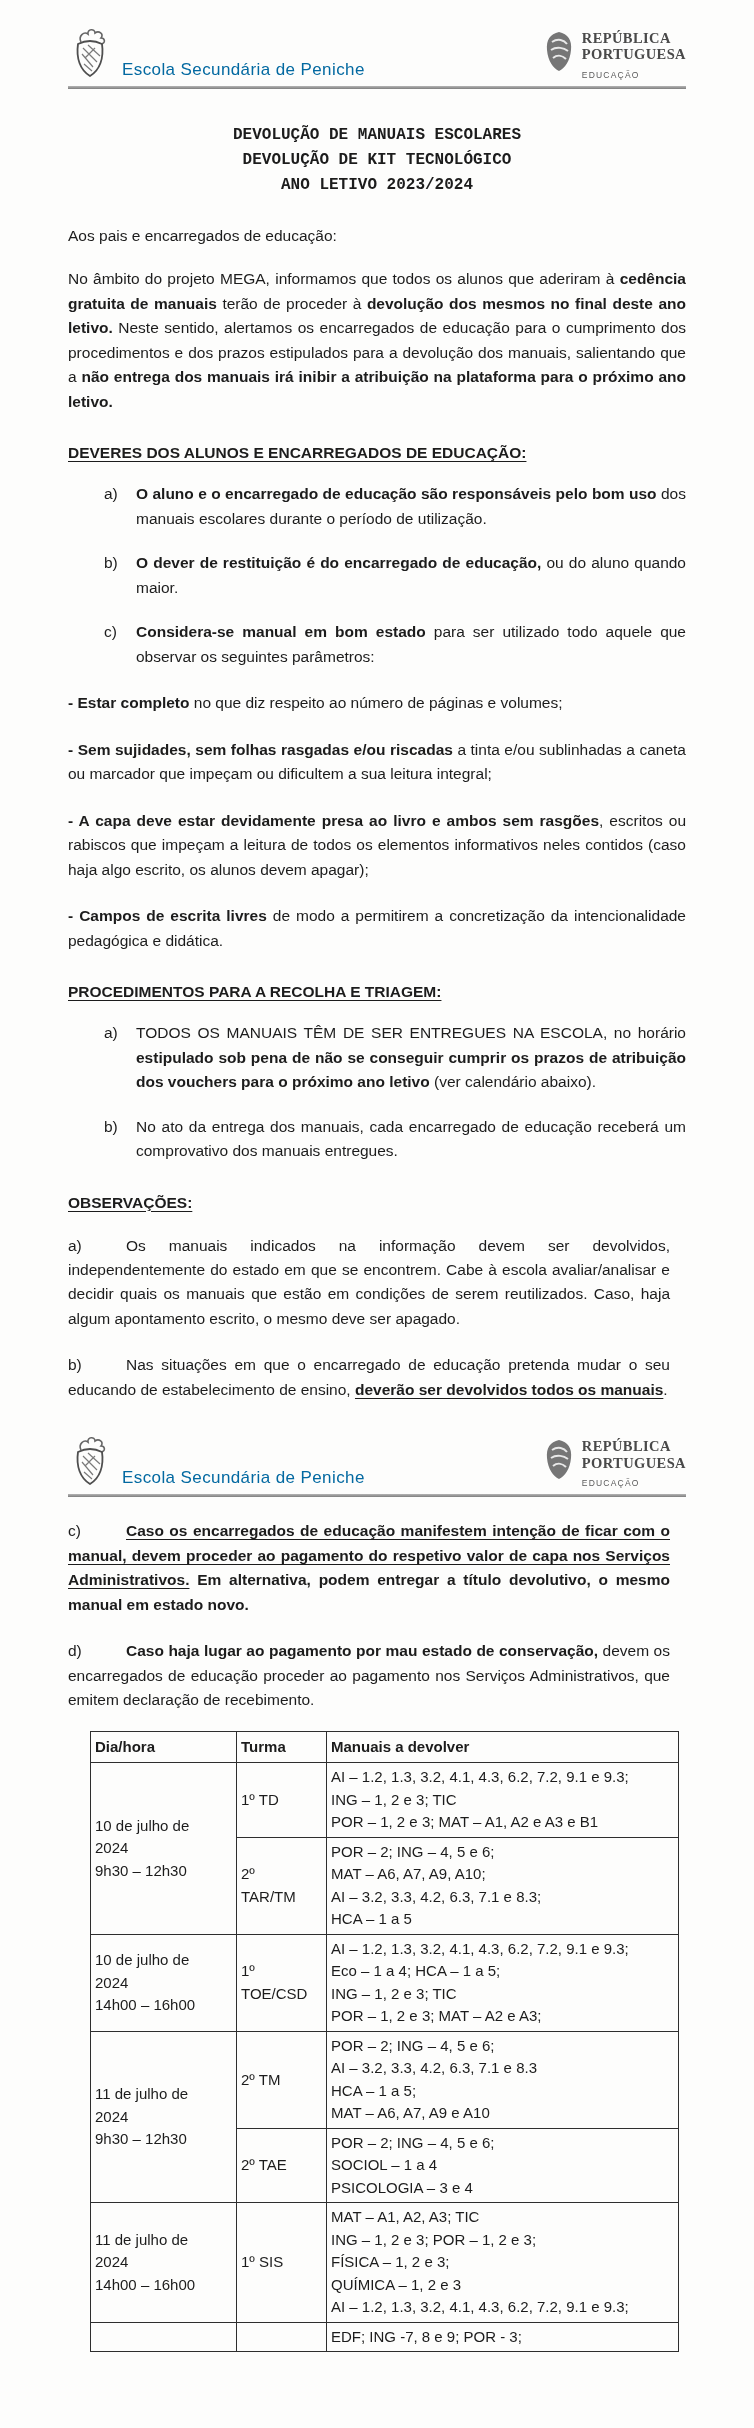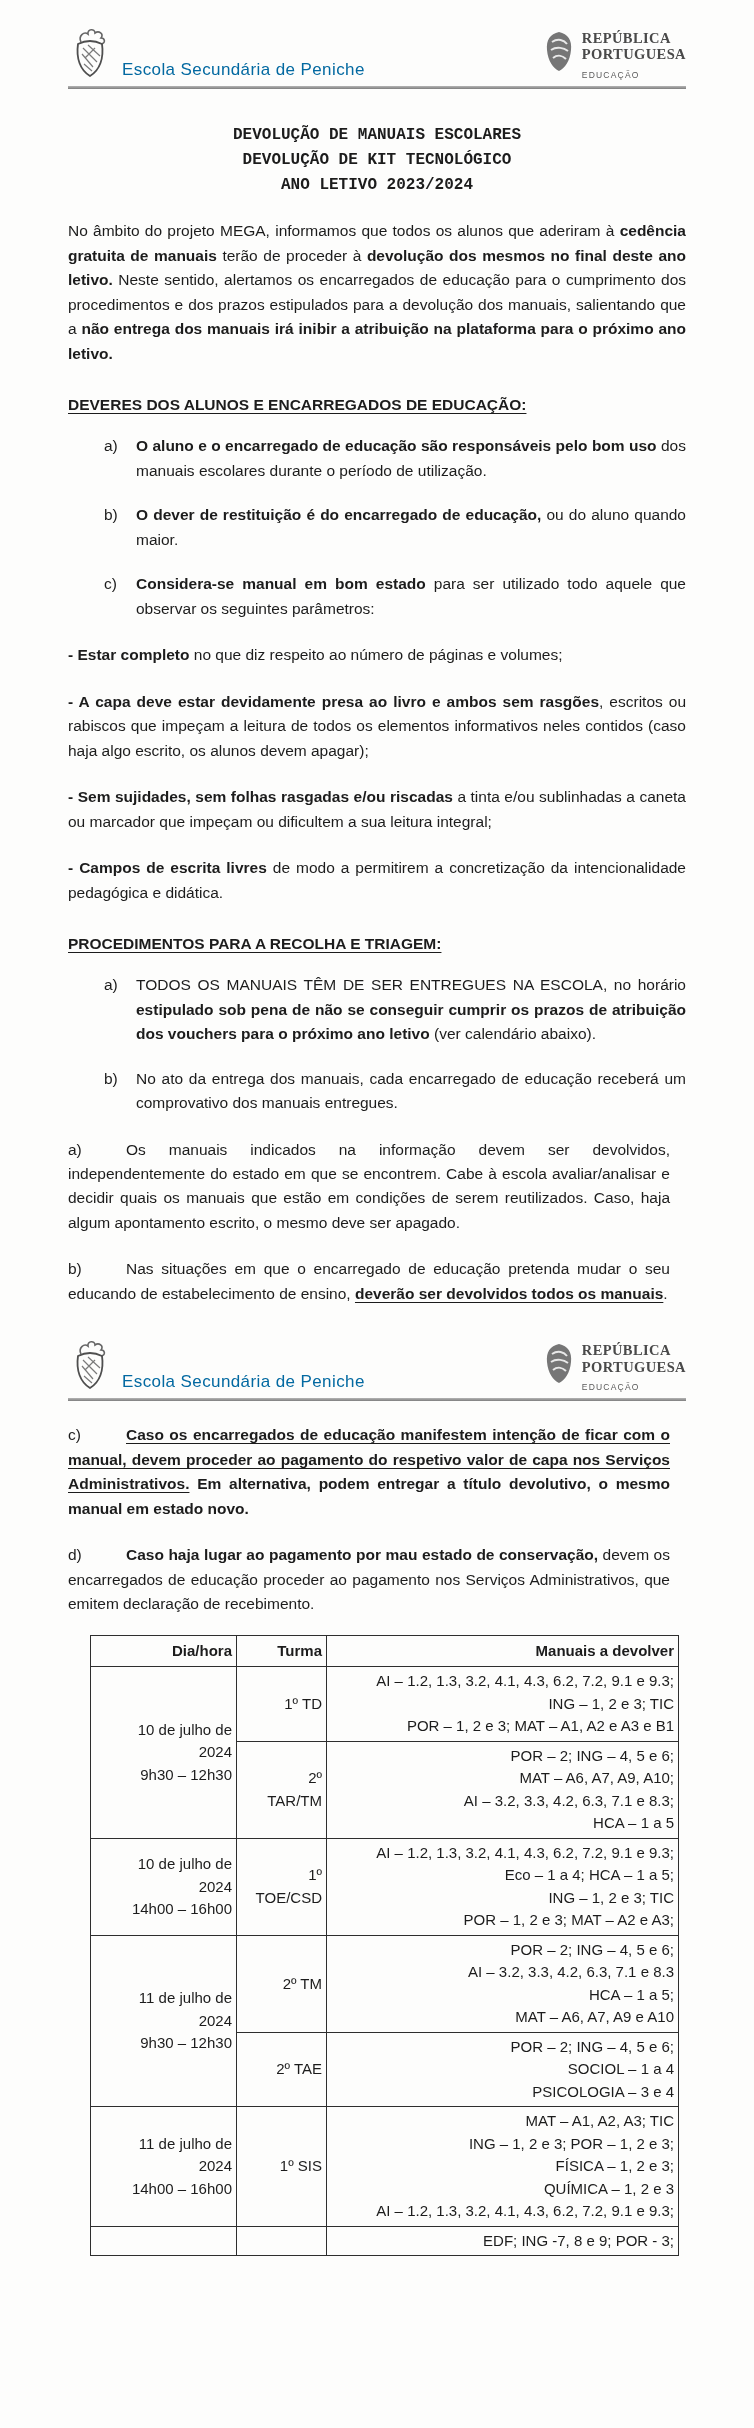--- a/index.html
+++ b/index.html
@@ -31,21 +31,21 @@
   .alpha-item .it-text{flex:1;text-align:justify;}
 
   .obs-para{text-align:justify;line-height:1.58;margin:22px 16px 0 0;}
   .obs-para .marker{display:inline-block;width:58px;}
 
   
   .header2{margin-top:34px;}
 
   
   table.devol{border-collapse:collapse;margin:18px 0 0 22px;table-layout:fixed;width:588px;}
-  table.devol th,table.devol td{border:1.6px solid #2e2e2e;text-align:right;vertical-align:middle;font-size:15px;line-height:1.5;padding:3px 4px;}
+  table.devol th,table.devol td{border:1.6px solid #2e2e2e;text-align:left;vertical-align:middle;font-size:15px;line-height:1.5;padding:3px 4px;}
   table.devol th{font-weight:bold;padding:4px;}
   col.c1{width:146px;}col.c2{width:90px;}col.c3{width:352px;}
 </style>
 </head>
 <body>
 
 <div class="page">
 
   <header class="doc-header">
     <div class="hleft">
@@ -71,20 +71,21 @@
     </div>
   </header>
   <div class="header-rule"></div>
 
   <div class="title-block">
     <div>DEVOLUÇÃO DE MANUAIS ESCOLARES</div>
     <div>DEVOLUÇÃO DE KIT TECNOLÓGICO</div>
     <div>ANO LETIVO 2023/2024</div>
   </div>
 
+  <p class="salutation">Aos pais e encarregados de educação:</p>
 
   <p class="para"><span>No âmbito do projeto MEGA, informamos que todos os alunos que aderiram à </span><span class="b">cedência gratuita de manuais</span><span> terão de proceder à </span><span class="b">devolução dos mesmos no final deste ano letivo.</span><span> Neste sentido, alertamos os encarregados de educação para o cumprimento dos procedimentos e dos prazos estipulados para a devolução dos manuais, salientando que a </span><span class="b">não entrega dos manuais irá inibir a atribuição na plataforma para o próximo ano letivo.</span></p>
 
   <h2 class="sec-head">DEVERES DOS ALUNOS E ENCARREGADOS DE EDUCAÇÃO:</h2>
 
   <div class="alpha-list">
     <div class="alpha-item">
       <span class="marker">a)</span>
       <span class="it-text"><span class="b">O aluno e o encarregado de educação são responsáveis pelo bom uso</span><span> dos manuais escolares durante o período de utilização.</span></span>
     </div>
@@ -92,37 +93,38 @@
       <span class="marker">b)</span>
       <span class="it-text"><span class="b">O dever de restituição é do encarregado de educação,</span><span> ou do aluno quando maior.</span></span>
     </div>
     <div class="alpha-item">
       <span class="marker">c)</span>
       <span class="it-text"><span class="b">Considera-se manual em bom estado</span><span> para ser utilizado todo aquele que observar os seguintes parâmetros:</span></span>
     </div>
   </div>
 
   <p class="para"><span class="b">- Estar completo</span><span> no que diz respeito ao número de páginas e volumes;</span></p>
+  <p class="para"><span class="b">- Sem sujidades, sem folhas rasgadas e/ou riscadas</span><span> a tinta e/ou sublinhadas a caneta ou marcador que impeçam ou dificultem a sua leitura integral;</span></p>
   <p class="para"><span class="b">- A capa deve estar devidamente presa ao livro e ambos sem rasgões</span><span>, escritos ou rabiscos que impeçam a leitura de todos os elementos informativos neles contidos (caso haja algo escrito, os alunos devem apagar);</span></p>
-  <p class="para"><span class="b">- Sem sujidades, sem folhas rasgadas e/ou riscadas</span><span> a tinta e/ou sublinhadas a caneta ou marcador que impeçam ou dificultem a sua leitura integral;</span></p>
   <p class="para"><span class="b">- Campos de escrita livres</span><span> de modo a permitirem a concretização da intencionalidade pedagógica e didática.</span></p>
 
   <h2 class="sec-head">PROCEDIMENTOS PARA A RECOLHA E TRIAGEM:</h2>
 
   <div class="alpha-list">
     <div class="alpha-item">
       <span class="marker">a)</span>
       <span class="it-text"><span>TODOS OS MANUAIS TÊM DE SER ENTREGUES NA ESCOLA, no horário </span><span class="b">estipulado sob pena de não se conseguir cumprir os prazos de atribuição dos vouchers para o próximo ano letivo</span><span> (ver calendário abaixo).</span></span>
     </div>
     <div class="alpha-item">
       <span class="marker">b)</span>
       <span class="it-text"><span>No ato da entrega dos manuais, cada encarregado de educação receberá um comprovativo dos manuais entregues.</span></span>
     </div>
   </div>
 
+  <h2 class="sec-head">OBSERVAÇÕES:</h2>
 
   <p class="obs-para"><span class="marker">a)</span><span><span>Os manuais indicados na informação devem ser devolvidos, independentemente do estado em que se encontrem. Cabe à escola avaliar/analisar e decidir quais os manuais que estão em condições de serem reutilizados. Caso, haja algum apontamento escrito, o mesmo deve ser apagado.</span></span></p>
   <p class="obs-para"><span class="marker">b)</span><span><span>Nas situações em que o encarregado de educação pretenda mudar o seu educando de estabelecimento de ensino, </span><span class="b u">deverão ser devolvidos todos os manuais</span><span>.</span></span></p>
 
   <header class="doc-header header2">
     <div class="hleft">
       <svg width="44" height="54" viewBox="0 0 44 54">
         <path d="M13 14 C10 8,16 3,20 6 C19 1,27 0,27 5 C31 2,36 6,33 10 C37 10,38 15,33 16" fill="none" stroke="#666" stroke-width="1.6"></path>
         <path d="M10 16 C8 30,12 42,22 48 C32 42,36 30,34 16 C26 12,18 12,10 16 Z" fill="none" stroke="#4f4f4f" stroke-width="1.8"></path>
         <path d="M15 20 L29 34 M17 30 L27 20 M14 26 L25 39 M20 17 L32 28 M16 36 L24 43" stroke="#7a7a7a" stroke-width="1.2" fill="none"></path>

